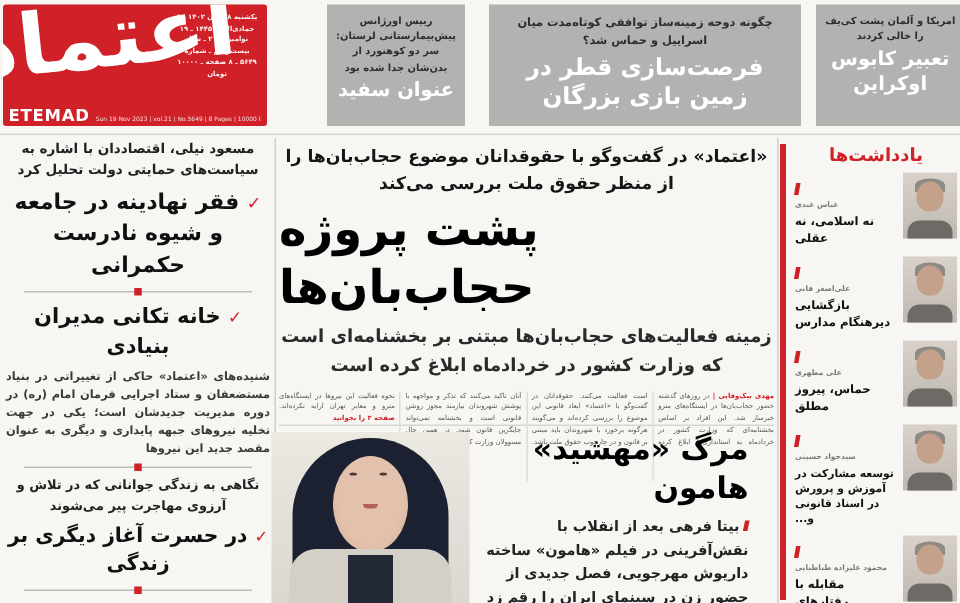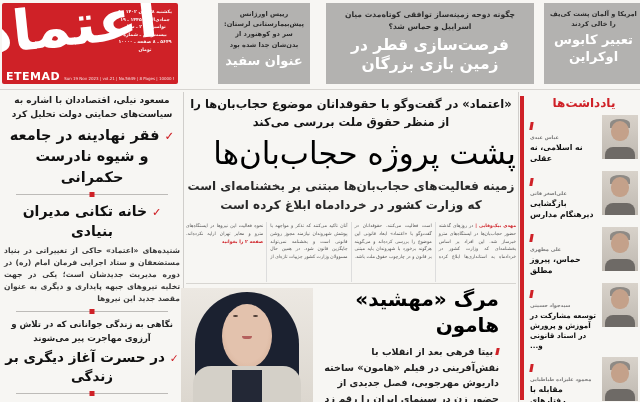--- a/index.html
+++ b/index.html
@@ -39,21 +39,21 @@
   .lc-kicker{font-size:9px;font-weight:bold;color:#222;text-align:center;line-height:1.55;}
   .lc-head{font-size:14.5px;font-weight:bold;color:#101010;text-align:center;line-height:1.45;margin-top:3px;}
   .lc-body{font-size:7.6px;font-weight:bold;color:#3a3a3a;text-align:justify;line-height:1.6;margin-top:3px;}
   .check{color:#cf2127;font-size:.8em;font-weight:bold;}
   .lc-div{position:relative;margin:6px 12px;border-top:1px solid #bdbbb8;height:0;}
   .lc-div::after{content:"";position:absolute;left:50%;top:-3px;width:5px;height:5px;background:#cf2127;transform:translateX(-50%);}
 
   
   #lead{left:186px;top:92px;width:330px;}
   #lead-kicker{font-size:11.5px;font-weight:bold;color:#151515;text-align:center;line-height:1.6;margin-top:3px;}
-  #lead-headline{font-size:31px;font-weight:normal;color:#000;text-align:right;line-height:1.25;margin-top:2px;}
+  #lead-headline{font-size:31px;font-weight:bold;color:#000;text-align:left;line-height:1.25;margin-top:2px;}
   #lead-subhead{font-size:12px;font-weight:bold;color:#2a2a2a;text-align:center;line-height:1.6;margin-top:4px;}
   #lead-body{margin-top:7px;height:60px;overflow:hidden;
     column-count:4;column-gap:7px;column-rule:1px solid #ddd;
     font-size:4.6px;color:#555;text-align:justify;line-height:1.7;}
   #lead-byline{color:#cf2127;font-weight:bold;}
   #lead-continues{color:#cf2127;font-weight:bold;}
 
   
   #obituary{left:169px;top:286px;width:330px;height:116px;}
   #obit-photo{position:absolute;left:12px;top:2px;width:132px;height:114px;overflow:hidden;

